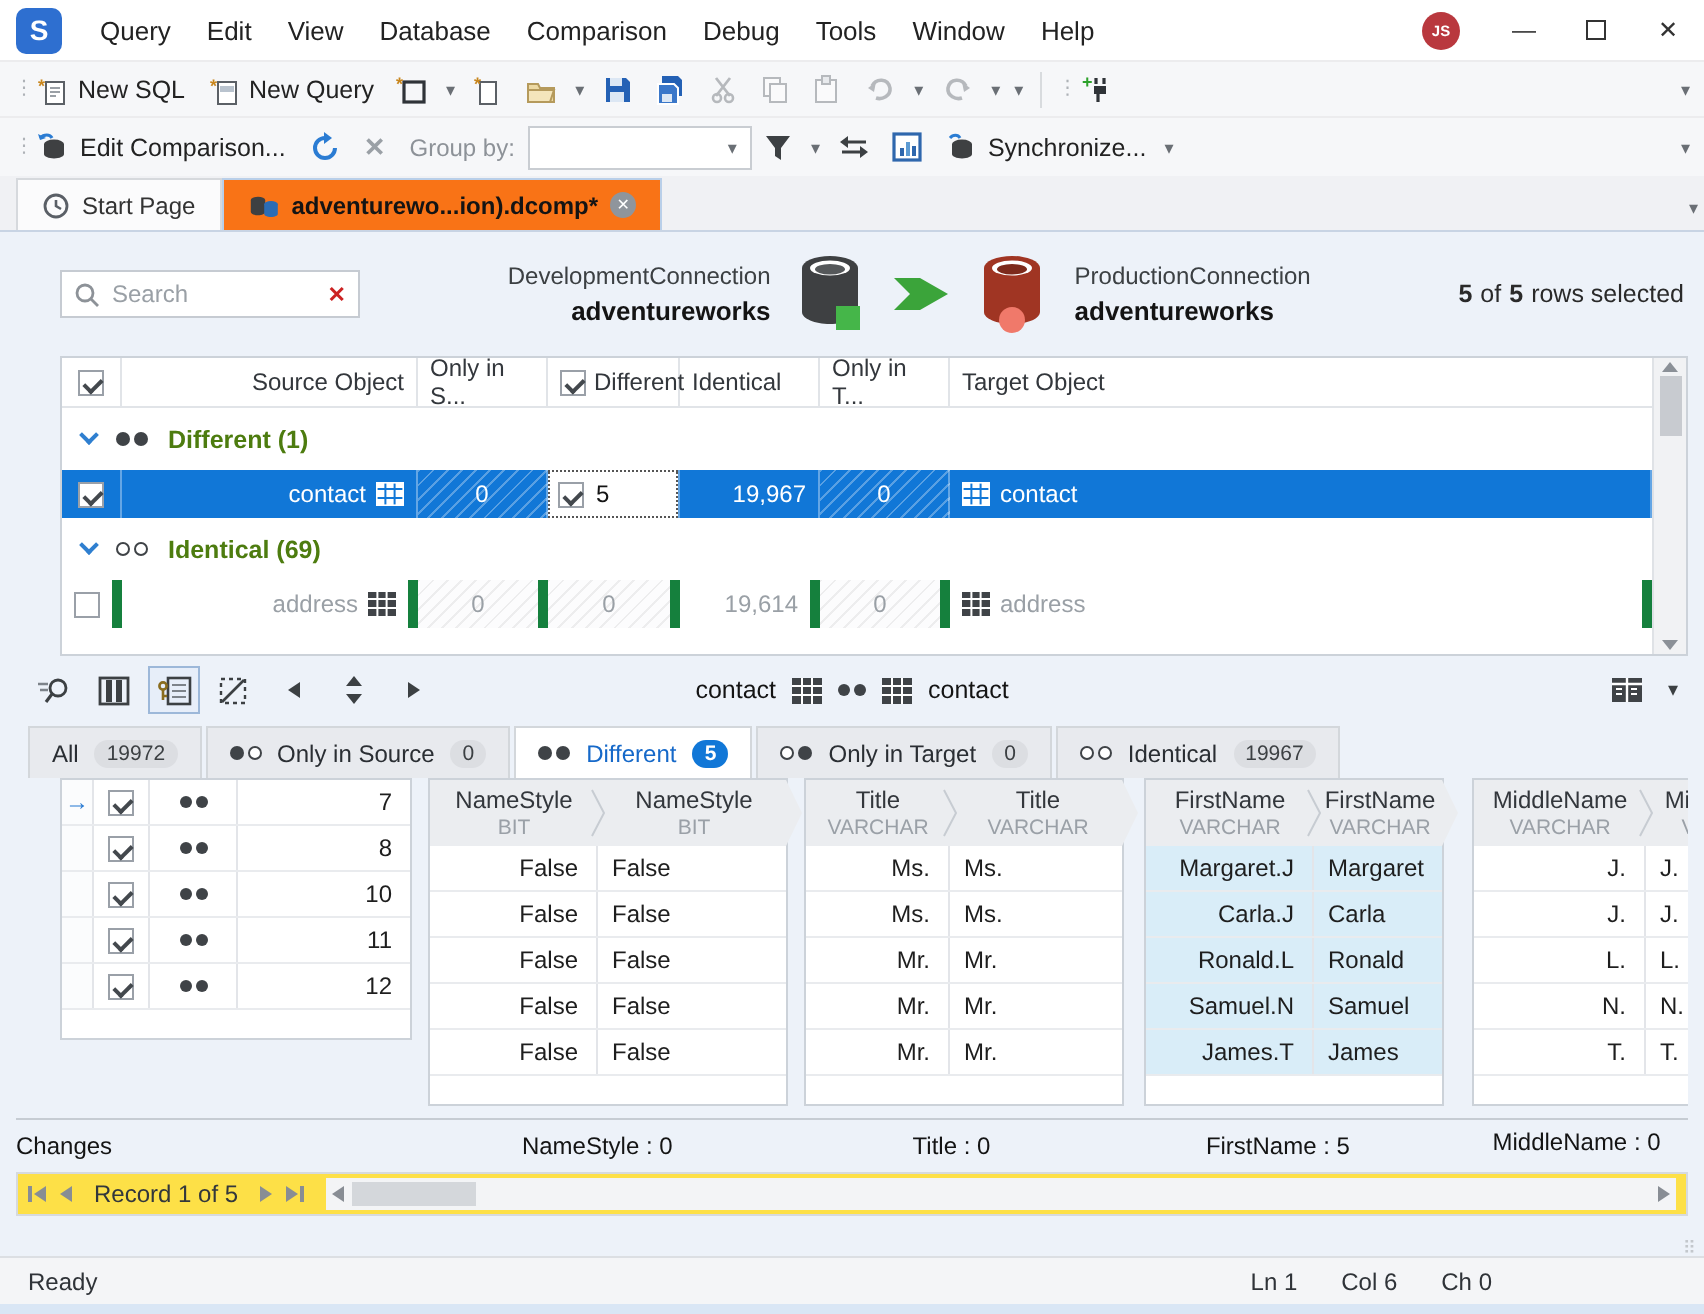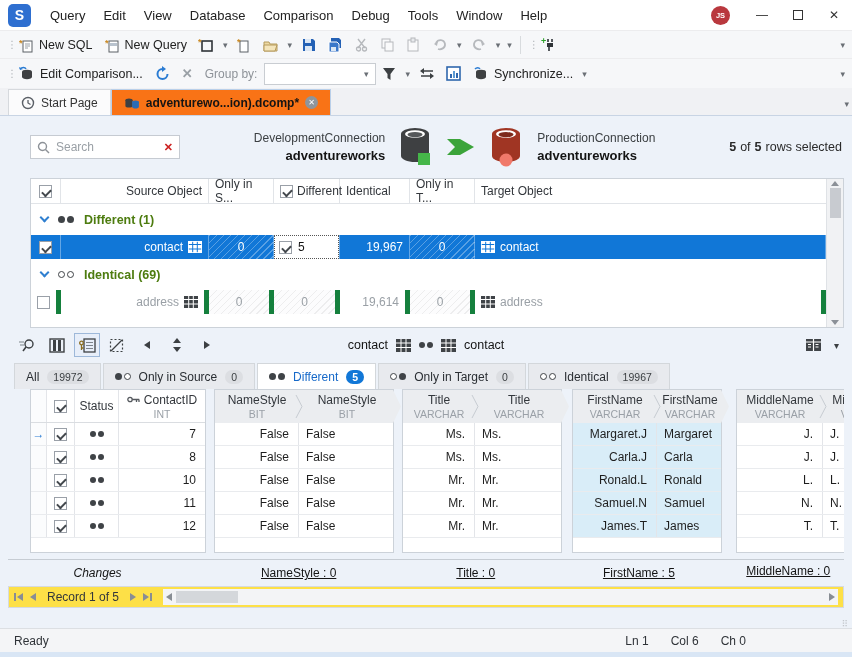--- a/index.html
+++ b/index.html
@@ -137,22 +137,22 @@
   .gc.brd { border-right:1px solid #e3e5e9; }
   .row-ind { width:16px; height:100%; display:flex; align-items:center; justify-content:center; border-right:1px solid #e3e5e9; background:#fbfcfd; color:#2b7cd3; font-size:12px; }
   .cell-cb { width:28px; justify-content:center; border-right:1px solid #e3e5e9; }
   .cell-st { width:44px; justify-content:center; border-right:1px solid #e3e5e9; }
   .cell-id { flex:1; }
   .b4 .grid-row { background:#d9edf8; }
   .block-foot { height:14px; }
 
   
   .changes-row { margin:6px 8px 0 8px; border-top:1px solid #c6ccd3; display:flex; padding-top:6px; color:#141414; }
-  .ch-label { width:198px; text-align:center; padding-right:18px;font-style:italic; }
-  .ch-c { text-align:center;text-decoration:underline; }
+  .ch-label { width:198px; text-align:left; padding-right:18px; }
+  .ch-c { text-align:center; }
   .ch-ns { width:188px; } .ch-ti { width:168px; } .ch-fn { width:160px; }
   .ch-mn { width:112px; margin-left:14px; line-height:11px; }
 
   
   .record-nav { margin:6px 8px 0 8px; height:22px; background:#fde047; border:1px solid #d6dade; display:flex; align-items:center; padding:0 5px; gap:7px; color:#33373c; }
   .rn-btn { display:flex; align-items:center; gap:1px; }
   .rn-text { padding:0 4px; font-size:12px; }
   .h-scroll { flex:1; height:16px; display:flex; align-items:center; background:#f3f4f6; margin-left:4px; }
   .h-thumb { width:62px; height:12px; background:#d4d7db; margin-left:4px; }
   .h-sp { flex:1; }
@@ -639,39 +639,20 @@
         </span>
       <span class="dtab-label">Identical</span>
       <span class="pill">19967</span>
     </div>
   </div>
 
   <div class="grid-wrap">
     <div class="grid-row-of-blocks">
 
       <div class="block b1">
-        <div class="b1-header">
-          <div class="b1h c-ind"></div>
-          <div class="b1h c-cb">
-              <span class="checkbox small checked"></span>
-            </div>
-          <div class="b1h c-st">
-              <span>Status</span>
-            </div>
-          <div class="b1h c-id">
-            <span class="hdr-name">
-              <svg width="13" height="9">
-                  <circle cx="3" cy="4.5" r="2.2" fill="none" stroke="#55595e" stroke-width="1.3"></circle>
-                  <path d="M5.2 4.5h7M9.5 4.5v2.5M12 4.5v2.5" stroke="#55595e" stroke-width="1.3"></path>
-                </svg>
-              <span>ContactID</span>
-            </span>
-            <span class="hdr-type">INT</span>
-          </div>
-        </div>
         <div class="grid-row">
           <div class="row-ind">→</div>
           <div class="gc cell-cb">
               <span class="checkbox small checked"></span>
             </div>
           <div class="gc cell-st">
               <span class="dots">
                 <span class="dot f" style="width:6px;height:6px;"></span>
                 <span class="dot f" style="width:6px;height:6px;"></span>
               </span>

